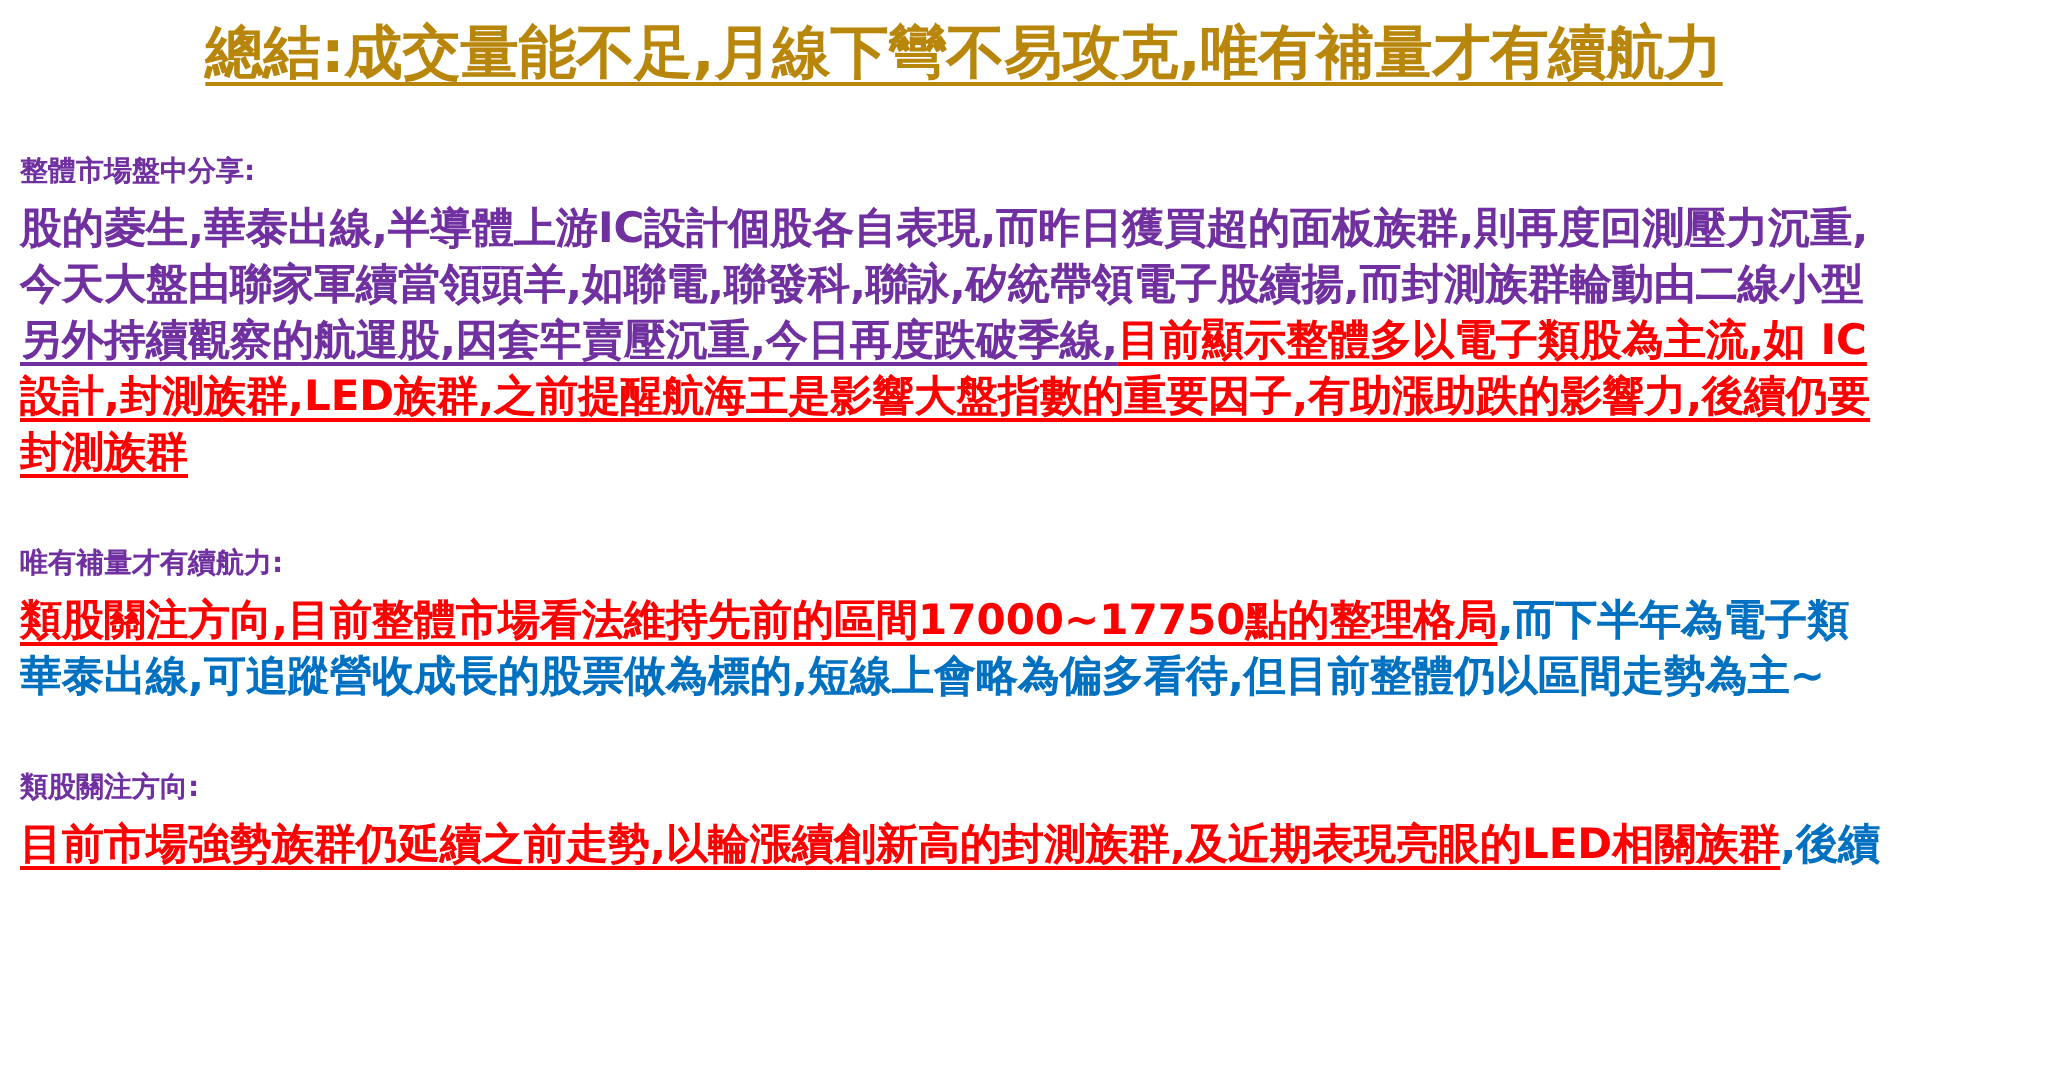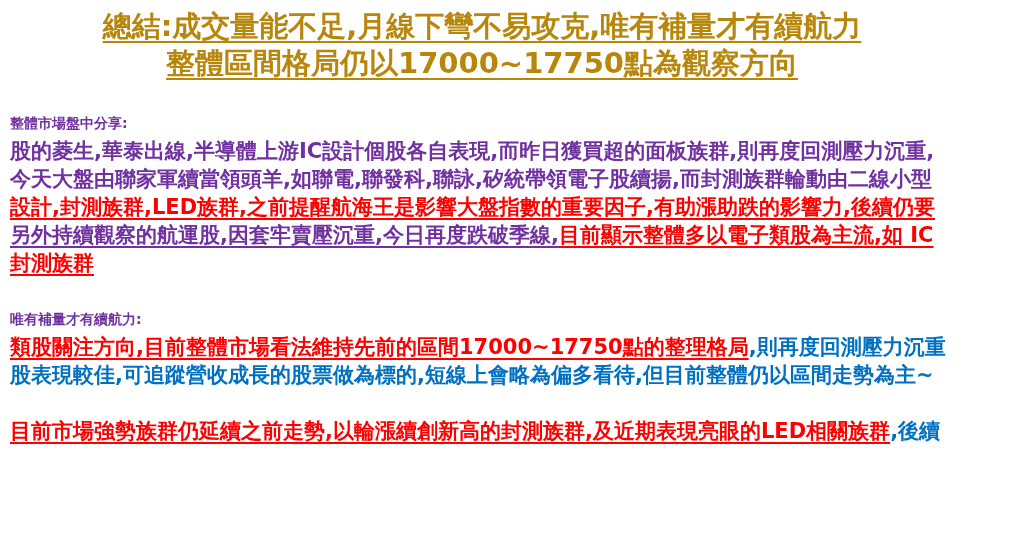--- a/index.html
+++ b/index.html
@@ -62,54 +62,54 @@
     text-underline-offset: 4px;
   }
 </style>
 </head>
 <body>
 
 <div class="slide">
 
   <div class="title-block">
     <div class="title-line">總結:成交量能不足,月線下彎不易攻克,唯有補量才有續航力</div>
-    <div class="title-line">整體區間格局仍以17000~17750點為觀察方向</div>
   </div>
 
   <div class="content">
 
     <section class="sec">
       <div class="sec-header">整體市場盤中分享:</div>
       <div class="line">
         <span class="seg c-purple">股的菱生,華泰出線,半導體上游IC設計個股各自表現,而昨日獲買超的面板族群,則再度回測壓力沉重,</span>
       </div>
       <div class="line">
         <span class="seg c-purple">今天大盤由聯家軍續當領頭羊,如聯電,聯發科,聯詠,矽統帶領電子股續揚,而封測族群輪動由二線小型</span>
       </div>
       <div class="line">
-        <span class="seg c-red u">設計,封測族群,LED族群,之前提醒航海王是影響大盤指數的重要因子,有助漲助跌的影響力,後續仍要</span>
+        <span class="seg c-purple u">另外持續觀察的航運股,因套牢賣壓沉重,今日再度跌破季線,</span><span class="seg c-red u">目前顯示整體多以電子類股為主流,如 IC</span>
       </div>
       <div class="line">
-        <span class="seg c-purple u">另外持續觀察的航運股,因套牢賣壓沉重,今日再度跌破季線,</span><span class="seg c-red u">目前顯示整體多以電子類股為主流,如 IC</span>
+        <span class="seg c-red u">設計,封測族群,LED族群,之前提醒航海王是影響大盤指數的重要因子,有助漲助跌的影響力,後續仍要</span>
       </div>
       <div class="line">
         <span class="seg c-red u">封測族群</span>
       </div>
     </section>
 
     <section class="sec">
       <div class="sec-header">唯有補量才有續航力:</div>
       <div class="line">
-        <span class="seg c-red u">類股關注方向,目前整體市場看法維持先前的區間17000~17750點的整理格局</span><span class="seg c-blue">,則再度回測壓力沉重</span>
+        <span class="seg c-red u">類股關注方向,目前整體市場看法維持先前的區間17000~17750點的整理格局</span><span class="seg c-blue">,而下半年為電子類</span>
       </div>
       <div class="line">
-        <span class="seg c-blue">股表現較佳,可追蹤營收成長的股票做為標的,短線上會略為偏多看待,但目前整體仍以區間走勢為主~</span>
+        <span class="seg c-blue">華泰出線,可追蹤營收成長的股票做為標的,短線上會略為偏多看待,但目前整體仍以區間走勢為主~</span>
       </div>
     </section>
 
     <section class="sec">
+      <div class="sec-header">類股關注方向:</div>
       <div class="line">
         <span class="seg c-red u">目前市場強勢族群仍延續之前走勢,以輪漲續創新高的封測族群,及近期表現亮眼的LED相關族群</span><span class="seg c-blue">,後續</span>
       </div>
     </section>
 
   </div>
 </div>
 
 </body></html>

